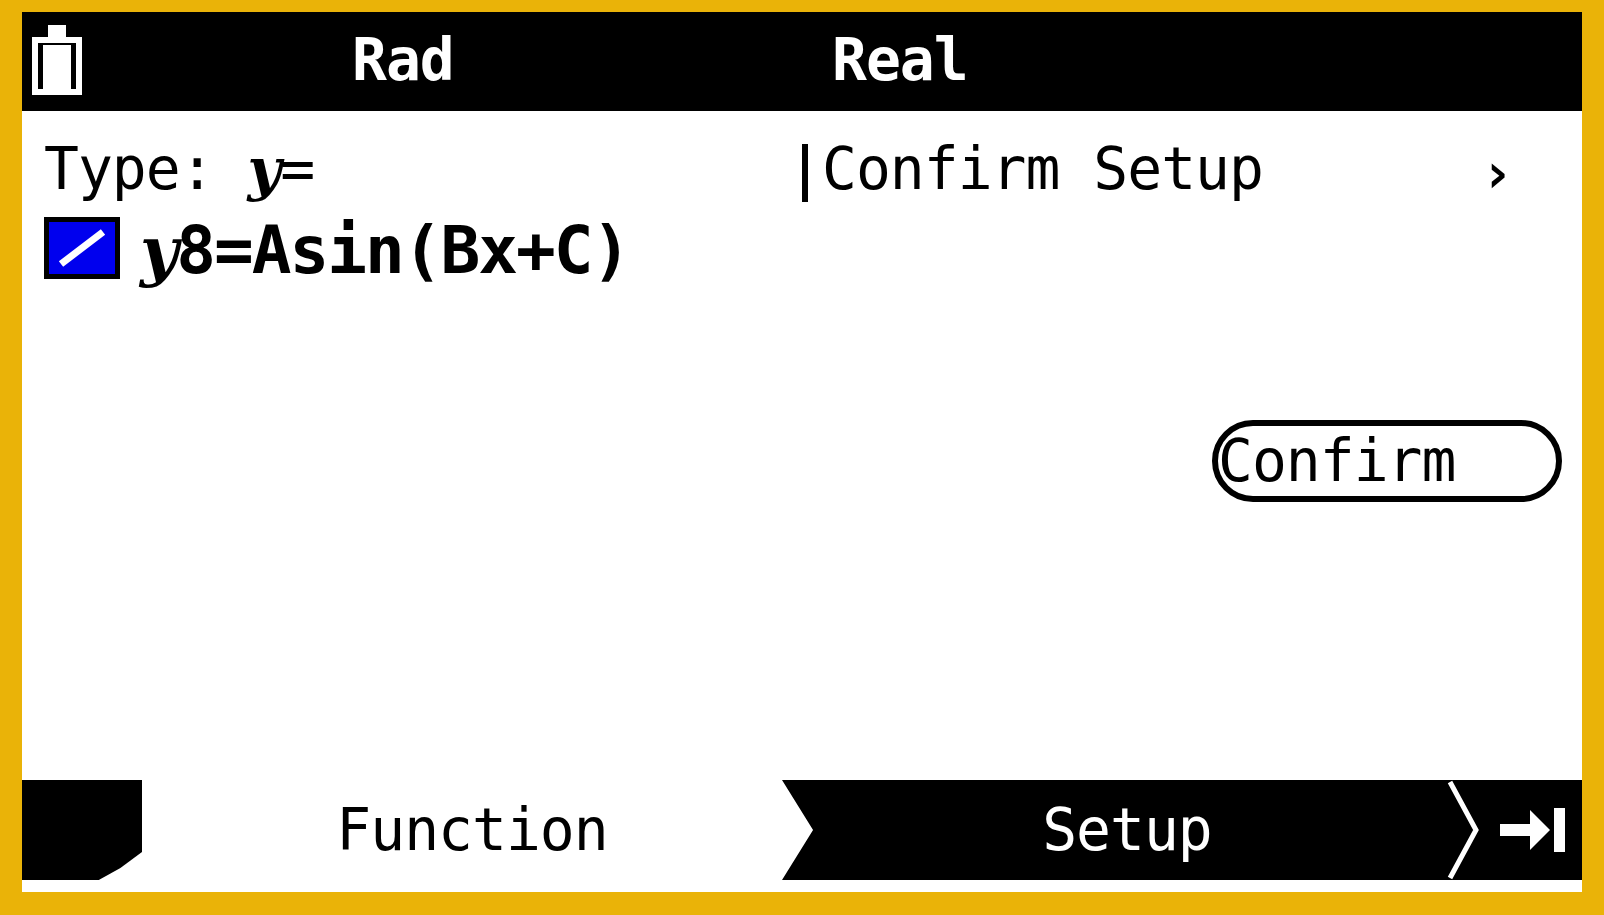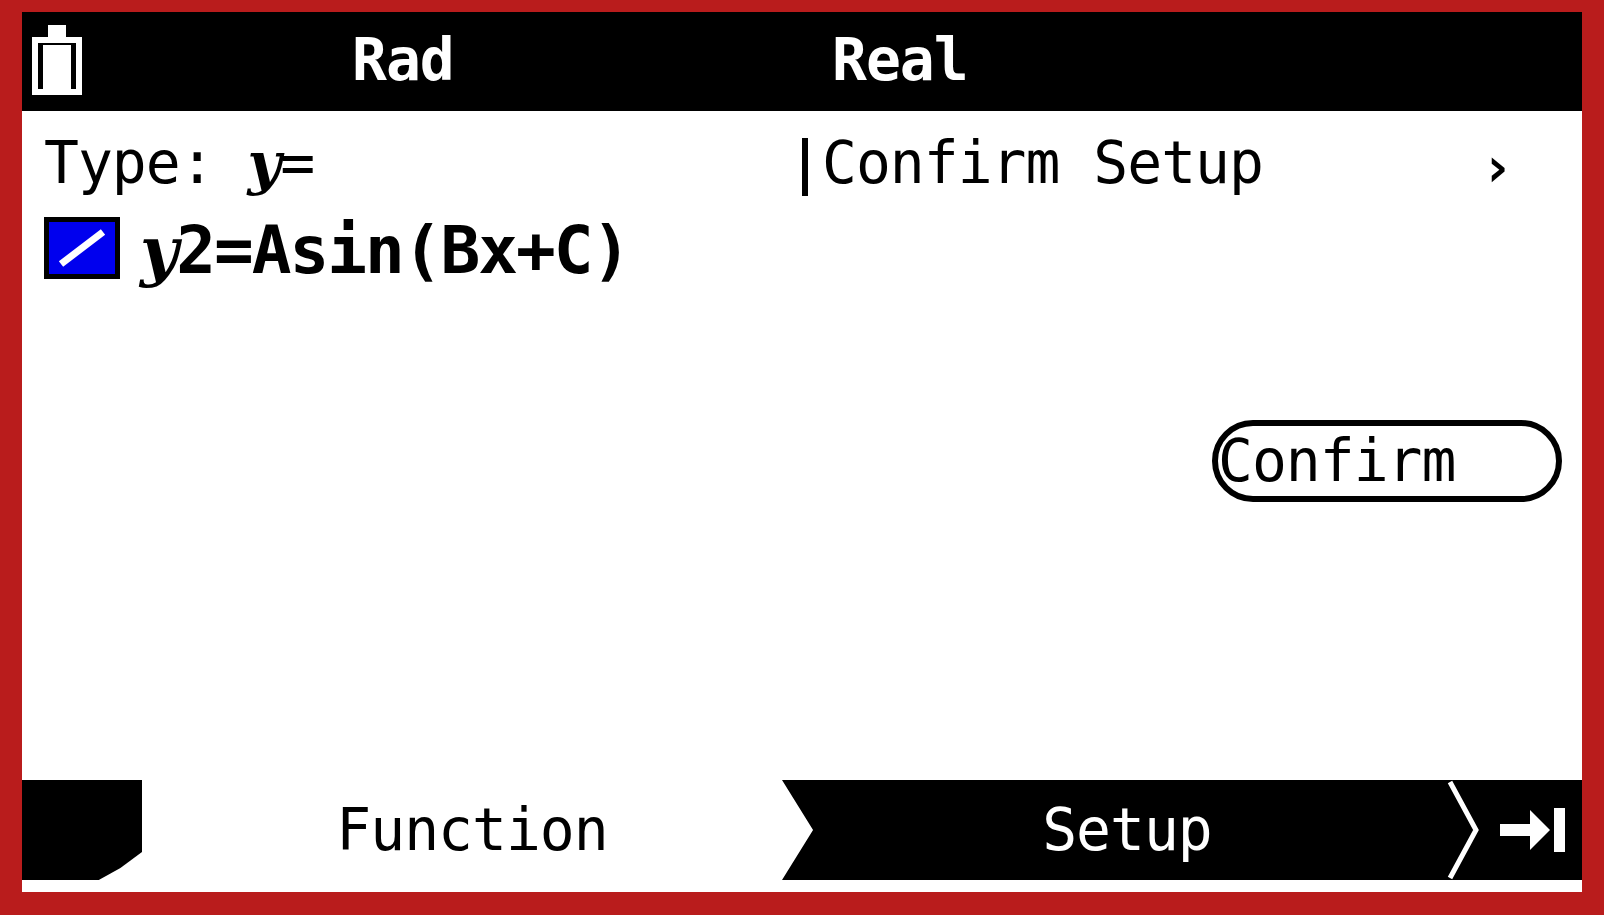--- a/index.html
+++ b/index.html
@@ -14,21 +14,21 @@
     overflow: hidden;
     font-family: "DejaVu Sans Mono", monospace;
   }
 
   
   .device-frame {
     position: absolute;
     left: 0; top: 0;
     width: 1604px;
     height: 915px;
-    background: #b91c1c;
+    background: #eab308;
     box-sizing: border-box;
   }
   .lcd {
     position: absolute;
     left: 22px;
     top: 12px;
     width: 1560px;
     height: 880px;
     background: #ffffff;
     overflow: hidden;
@@ -78,21 +78,21 @@
     letter-spacing: -1px;
     white-space: nowrap;
   }
   .status-angle { left: 330px; }
   .status-complex { left: 810px; }
 
   
   .header-row {
     position: absolute;
     left: 0;
-    top: 112px;
+    top: 118px;
     width: 1560px;
     height: 90px;
   }
   .type-label {
     position: absolute;
     left: 22px;
     top: 6px;
     font-size: 58px;
     line-height: 66px;
     color: #000000;
@@ -322,21 +322,21 @@
     </div>
 
     <div class="fn-list">
 
       <div class="fn-row row-1">
         <div class="line-style-box">
           <svg class="stroke" viewBox="0 0 54 40">
             <line x1="6" y1="36" x2="48" y2="4" stroke="#ffffff" stroke-width="7"></line>
           </svg>
         </div>
-        <div class="fn-expr"><span class="var">y</span><span>2=Asin(Bx+C)</span></div>
+        <div class="fn-expr"><span class="var">y</span><span>8=Asin(Bx+C)</span></div>
       </div>
 
 
     </div>
 
     <div class="confirm-button">Confirm</div>
 
     <div class="toolbar">
       <div class="tab-prev"></div>
       <div class="tab-function">Function</div>

